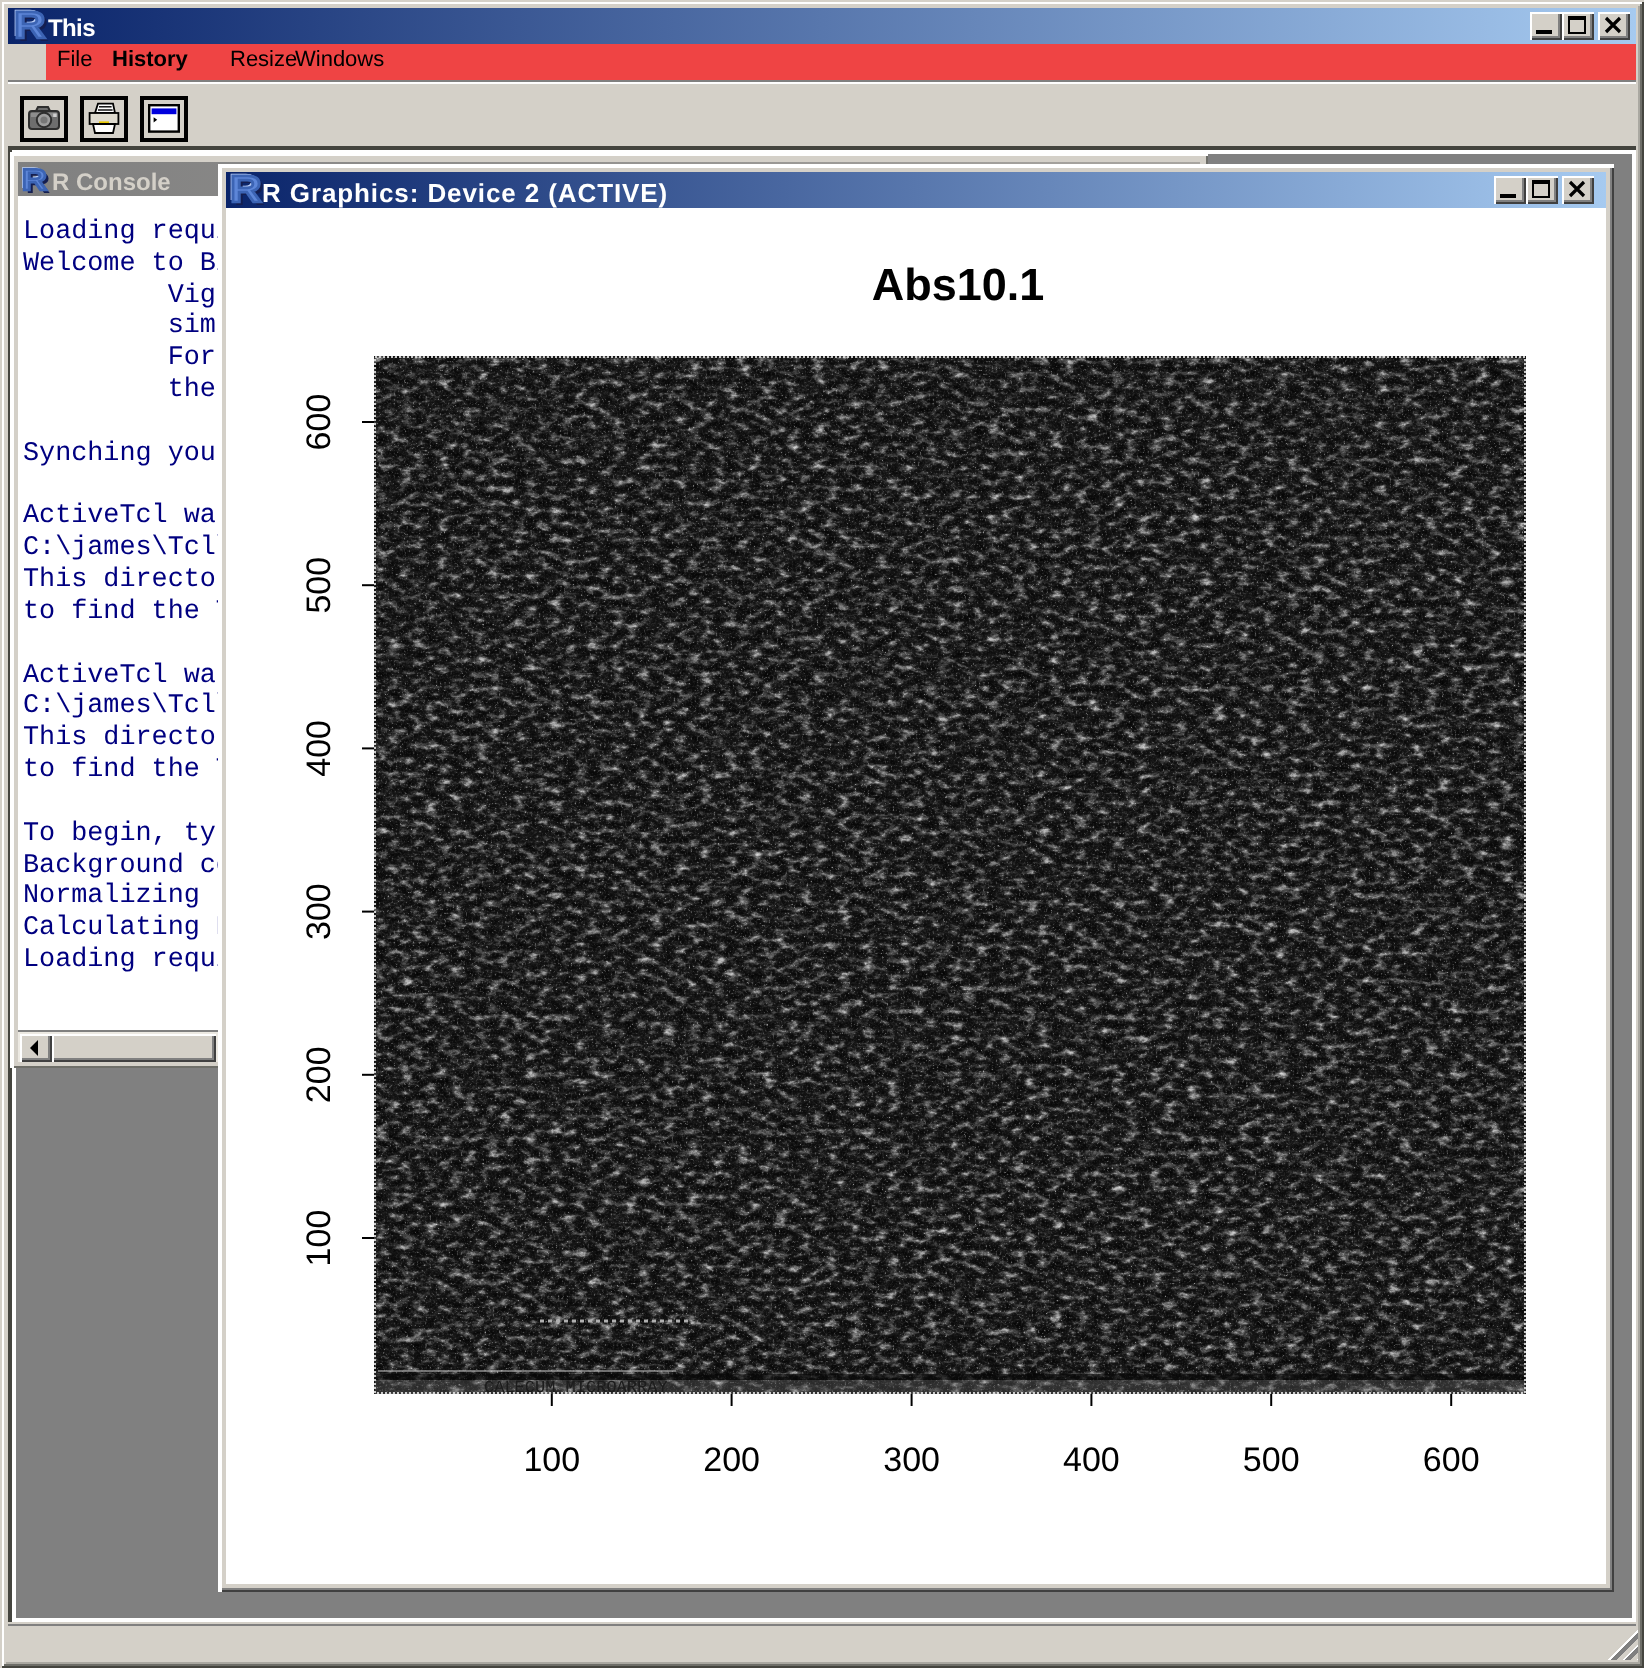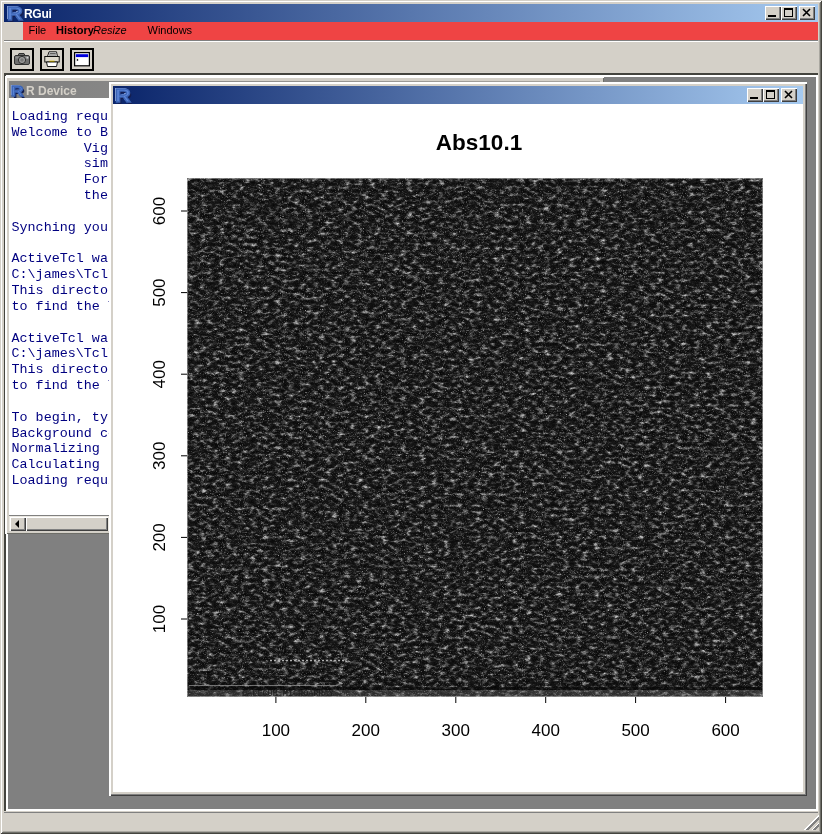--- a/index.html
+++ b/index.html
@@ -74,40 +74,40 @@
   font-weight:bold; font-size:12px; }
 #gtitle .rlogo { left:2px; top:-1px; font-size:19px; }
 #gtitle .ttext { position:absolute; left:18px; top:2.5px; font-size:13px; letter-spacing:0.45px; }
 #gclient { left:4px; top:22px; width:690px; height:688px; background:#fff; }
 </style>
 </head>
 <body>
 
   <div class="abs" id="titlebar">
     <span class="rlogo">R</span>
-    <span class="ttext">RGui</span>
+    <span class="ttext">This</span>
     <div class="winbtns" style="left:761px; width:54px;">
       <div class="wbtn" style="left:0px;">
         <span style="position:absolute;left:3px;top:9px;width:8px;height:2px;background:#000;"></span>
       </div>
       <div class="wbtn" style="left:16px;">
         <span style="position:absolute;left:3px;top:2px;width:9px;height:9px;border:1px solid #000;border-top-width:2px;"></span>
       </div>
       <div class="wbtn" style="left:34px;">
         <svg width="16" height="14" style="position:absolute;left:0;top:0;">
           <path d="M4 3 L11 10 M11 3 L4 10" stroke="#000" stroke-width="1.6"></path>
         </svg>
       </div>
     </div>
   </div>
 
   <div class="abs" id="menubar">
     <span style="left:5.5px;">File</span>
     <span style="left:33px;font-weight:bold;">History</span>
-    <span style="left:70px;font-style:italic;">Resize</span>
+    <span style="left:92px;">Resize</span>
     <span style="left:124.5px;text-align:right;">Windows</span>
   </div>
 
   <div class="abs" id="toolbar">
     <div class="tbtn" style="left:6px;">
       <svg width="20" height="19" viewBox="0 0 20 19">
         <rect x="2.5" y="5.5" width="15" height="9" rx="1.5" fill="#6e6e6e" stroke="#2e2e2e"></rect>
         <path d="M6 5.5 L7 3.5 L12 3.5 L13 5.5 Z" fill="#6e6e6e" stroke="#2e2e2e"></path>
         <rect x="3.5" y="6.5" width="13" height="2" fill="#8d8d8d"></rect>
         <circle cx="10" cy="10" r="3.6" fill="#9e9e9e" stroke="#2e2e2e"></circle>
@@ -132,21 +132,21 @@
         <path d="M4.8 8.6 L6.6 9.9 L4.8 11.2" fill="#000"></path>
       </svg>
     </div>
   </div>
 
   <div class="abs" id="mdi"></div>
 
   <div class="abs" id="console">
     <div class="abs" id="ctitle">
       <span class="rlogo">R</span>
-      <span class="ttext">R Device</span>
+      <span class="ttext">R Console</span>
     </div>
     <div class="abs" id="cclient">
       <div class="abs" id="ctext">Loading required package: affy
 Welcome to Bioconductor
          Vignettes contain introductory material.
          simply type 'openVignette()' or start
          For details on reading vignettes, see
          the openVignette help page.
 
 Synching your files
@@ -171,20 +171,21 @@
           <span class="larrow"></span>
         </div>
         <div class="thumb"></div>
       </div>
     </div>
   </div>
 
   <div class="abs" id="gwin">
     <div class="abs" id="gtitle">
       <span class="rlogo">R</span>
+      <span class="ttext">R Graphics: Device 2 (ACTIVE)</span>
       <div class="winbtns" style="left:634px; width:52px;">
         <div class="wbtn" style="left:0px;">
           <span style="position:absolute;left:3px;top:9px;width:8px;height:2px;background:#000;"></span>
         </div>
         <div class="wbtn" style="left:16px;">
           <span style="position:absolute;left:3px;top:2px;width:9px;height:9px;border:1px solid #000;border-top-width:2px;"></span>
         </div>
         <div class="wbtn" style="left:34px;">
           <svg width="16" height="14" style="position:absolute;left:0;top:0;">
             <path d="M4 3 L11 10 M11 3 L4 10" stroke="#000" stroke-width="1.6"></path>

